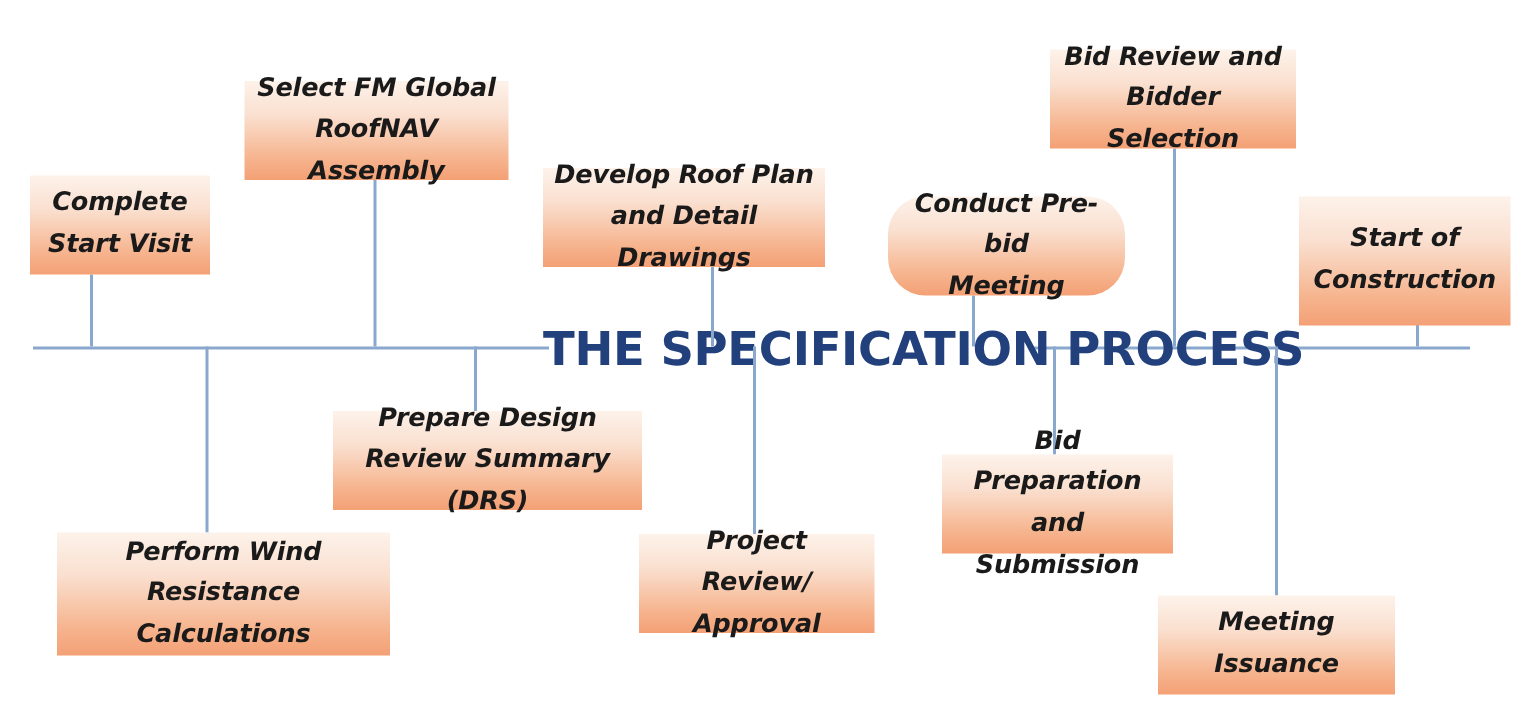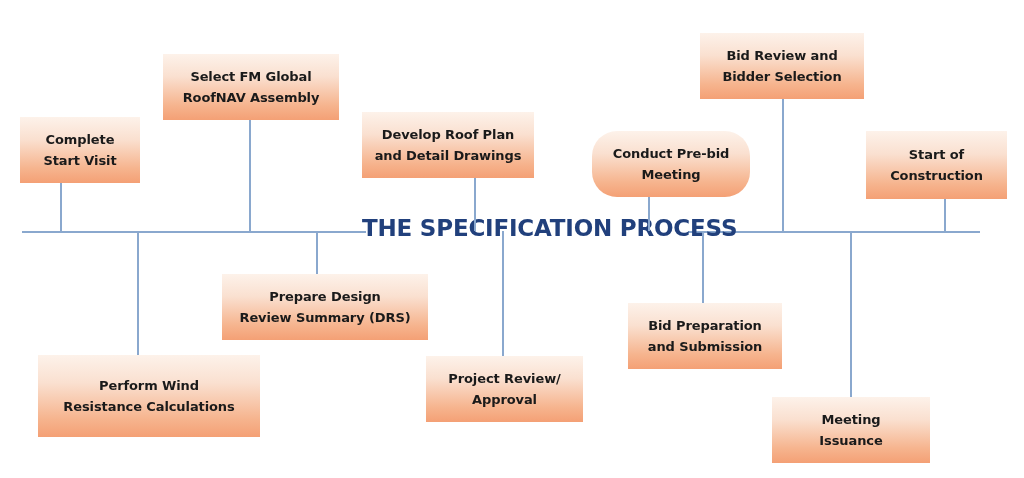--- a/index.html
+++ b/index.html
@@ -30,21 +30,21 @@
 
   
   .timeline-title {
     position: absolute;
     left: 362px;
     top: 215px;
     width: 330px;
     text-align: center;
     font-family: "DejaVu Sans", sans-serif;
     font-weight: bold;
-    font-size: 23px;
+    font-size: 31px;
     letter-spacing: -0.2px;
     color: #21407c;
     white-space: nowrap;
   }
 
   
   .connector {
     position: absolute;
     width: 0;
     border-left: 2px solid #8aa8ce;
@@ -57,25 +57,26 @@
     background: linear-gradient(to bottom, #fdf2ea 0%, #fae0d0 34%, #f6b48e 78%, #f4a075 100%);
     display: flex;
     align-items: center;
     justify-content: center;
     text-align: center;
     padding: 2px 6px;
   }
   .node-label {
     font-family: "DejaVu Sans", sans-serif;
     font-weight: bold;
-    font-size: 13px;
+    font-size: 17px;
     line-height: 1.62;
     color: #1a1a1a;
     letter-spacing: -0.1px;
     white-space: pre-line;
+    font-style: italic;
   }
 </style>
 </head>
 <body>
 
 <div id="canvas">
 
   <div class="spine spine-left"></div>
   <div class="spine spine-right"></div>
 
@@ -96,21 +97,21 @@
       <div class="node" style="left: 38px; top: 355px; width: 222px; height: 82px;">
         <div class="node-label">Perform Wind
 Resistance Calculations</div>
       </div>
       <div class="connector" style="left: 316px; top: 231px; height: 43px;"></div>
       <div class="node" style="left: 222px; top: 274px; width: 206px; height: 66px;">
         <div class="node-label">Prepare Design
 Review Summary (DRS)</div>
       </div>
       <div class="connector" style="left: 474px; top: 178px; height: 53px;"></div>
-      <div class="node" style="left: 362px; top: 112px; width: 172px; height: 66px;">
+      <div class="node" style="left: 362px; top: 112px; width: 188px; height: 66px;">
         <div class="node-label">Develop Roof Plan
 and Detail Drawings</div>
       </div>
       <div class="connector" style="left: 502px; top: 231px; height: 125px;"></div>
       <div class="node" style="left: 426px; top: 356px; width: 157px; height: 66px;">
         <div class="node-label">Project Review/
 Approval</div>
       </div>
       <div class="connector" style="left: 648px; top: 197px; height: 34px;"></div>
       <div class="node" style="left: 592px; top: 131px; width: 158px; height: 66px; border-radius: 25px;">
@@ -126,19 +127,19 @@
       <div class="node" style="left: 700px; top: 33px; width: 164px; height: 66px;">
         <div class="node-label">Bid Review and
 Bidder Selection</div>
       </div>
       <div class="connector" style="left: 850px; top: 231px; height: 166px;"></div>
       <div class="node" style="left: 772px; top: 397px; width: 158px; height: 66px;">
         <div class="node-label">Meeting
 Issuance</div>
       </div>
       <div class="connector" style="left: 944px; top: 197px; height: 34px;"></div>
-      <div class="node" style="left: 866px; top: 131px; width: 141px; height: 68px;">
+      <div class="node" style="left: 866px; top: 131px; width: 141px; height: 86px;">
         <div class="node-label">Start of
 Construction</div>
       </div>
     </div>
 
 </div>
 
 </body></html>

